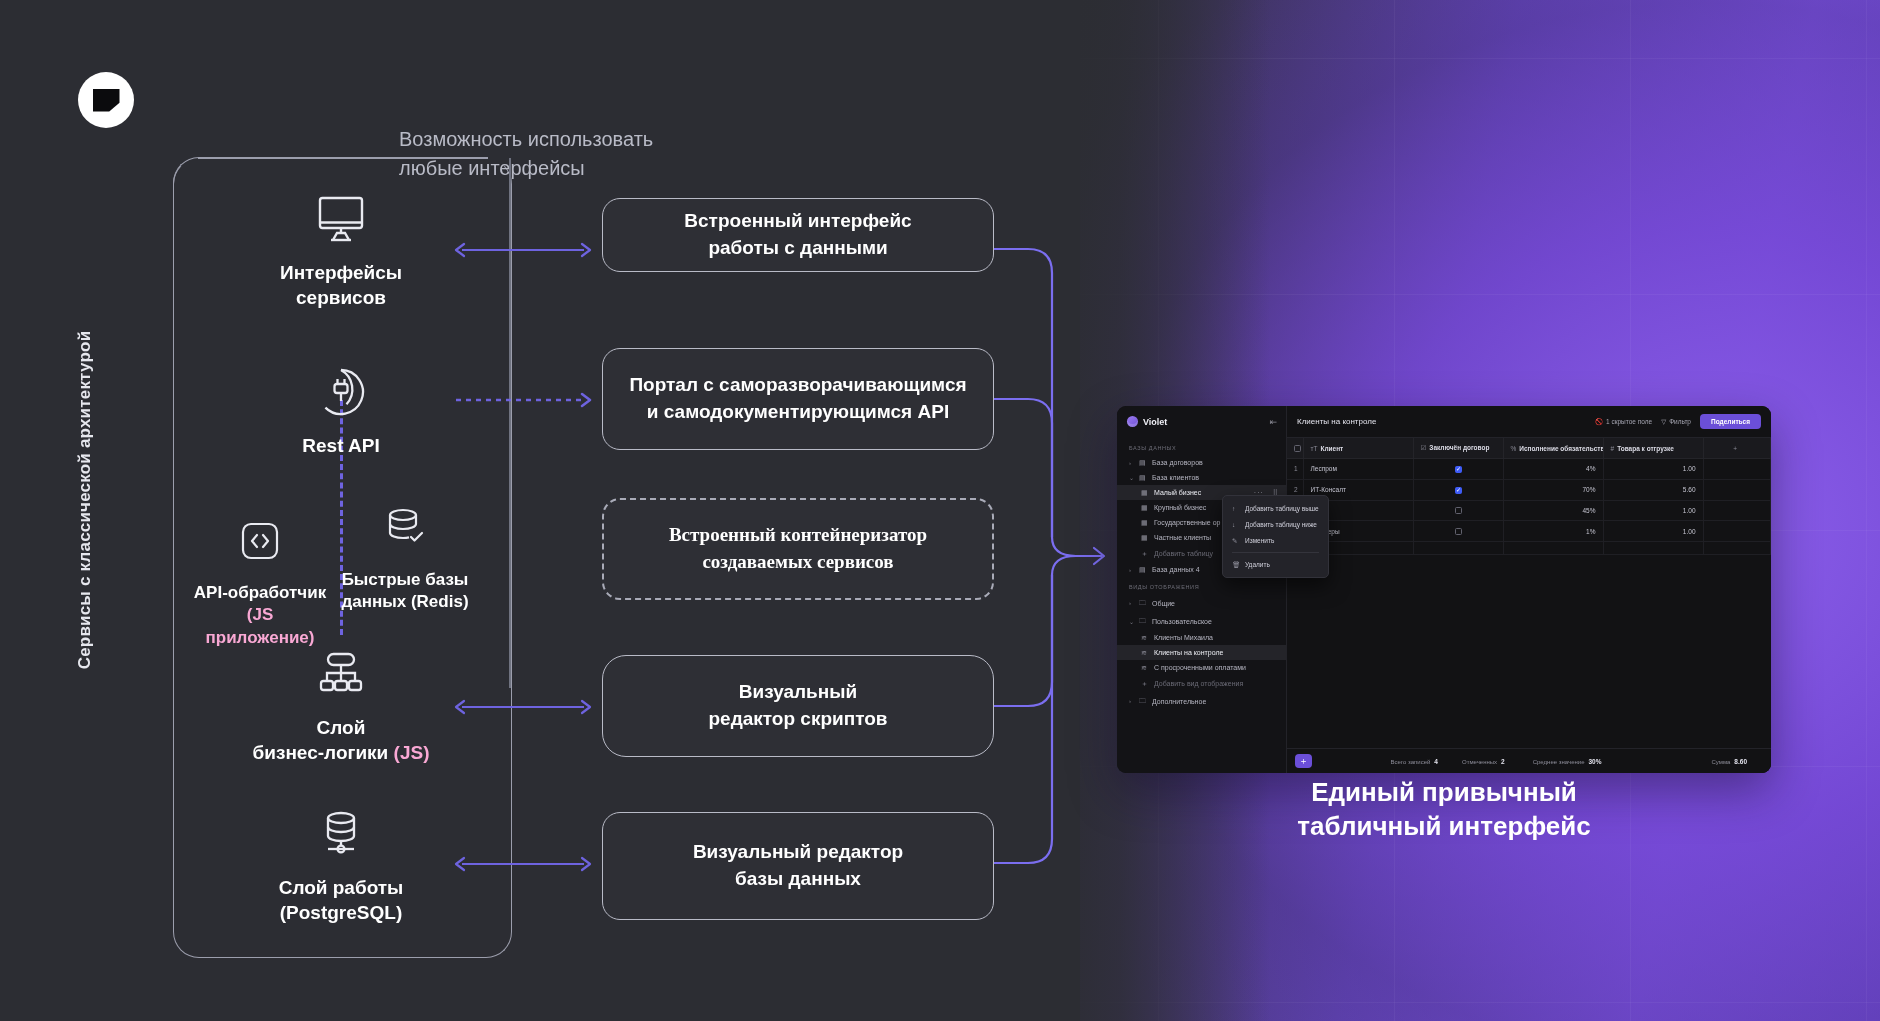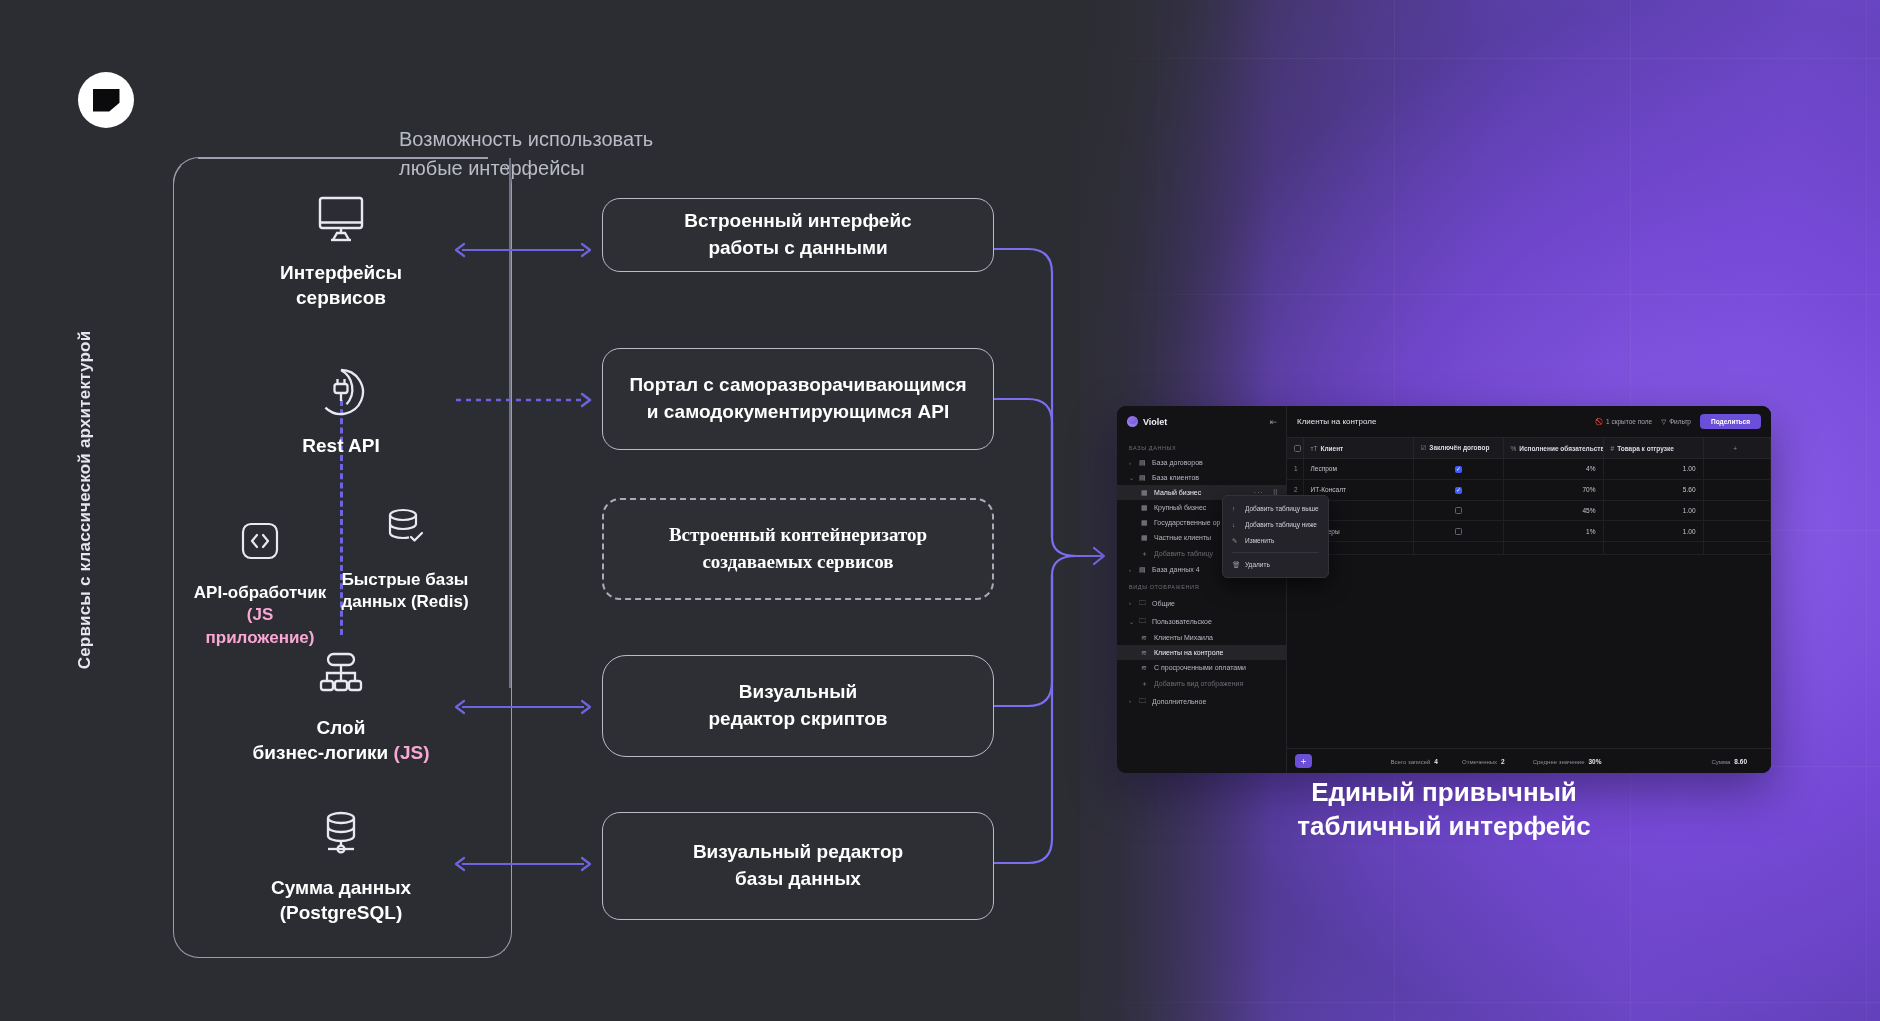--- a/index.html
+++ b/index.html
@@ -349,21 +349,21 @@
     <svg width="54" height="50" viewBox="0 0 54 50" fill="none" stroke="#e9eaf1" stroke-width="2.3">
       <ellipse cx="27" cy="9" rx="13" ry="5"></ellipse>
       <path d="M14 9v9c0 2.8 5.8 5 13 5s13-2.2 13-5V9"></path>
       <path d="M14 18v9c0 2.8 5.8 5 13 5s13-2.2 13-5v-9"></path>
       <path d="M27 32v5"></path>
       <path d="M14 40h26"></path>
       <circle cx="27" cy="40" r="3.4"></circle>
     </svg>
   </div>
   <div class="label">
-    <span>Сумма данных</span><br><span>(PostgreSQL)</span>
+    <span>Слой работы</span><br><span>(PostgreSQL)</span>
   </div>
 </div>
 
 <div class="arrow-lr" style="left:452px; top:242px; width:142px;">
   <svg width="142" height="16" viewBox="0 0 142 16" fill="none" stroke="#6e63e0" stroke-width="2.2">
     <path d="M10 8h122"></path>
     <path d="M12 2L4 8l8 6" stroke-linecap="round" stroke-linejoin="round" fill="none"></path>
     <path d="M130 2l8 6-8 6" stroke-linecap="round" stroke-linejoin="round" fill="none"></path>
   </svg>
 </div>

